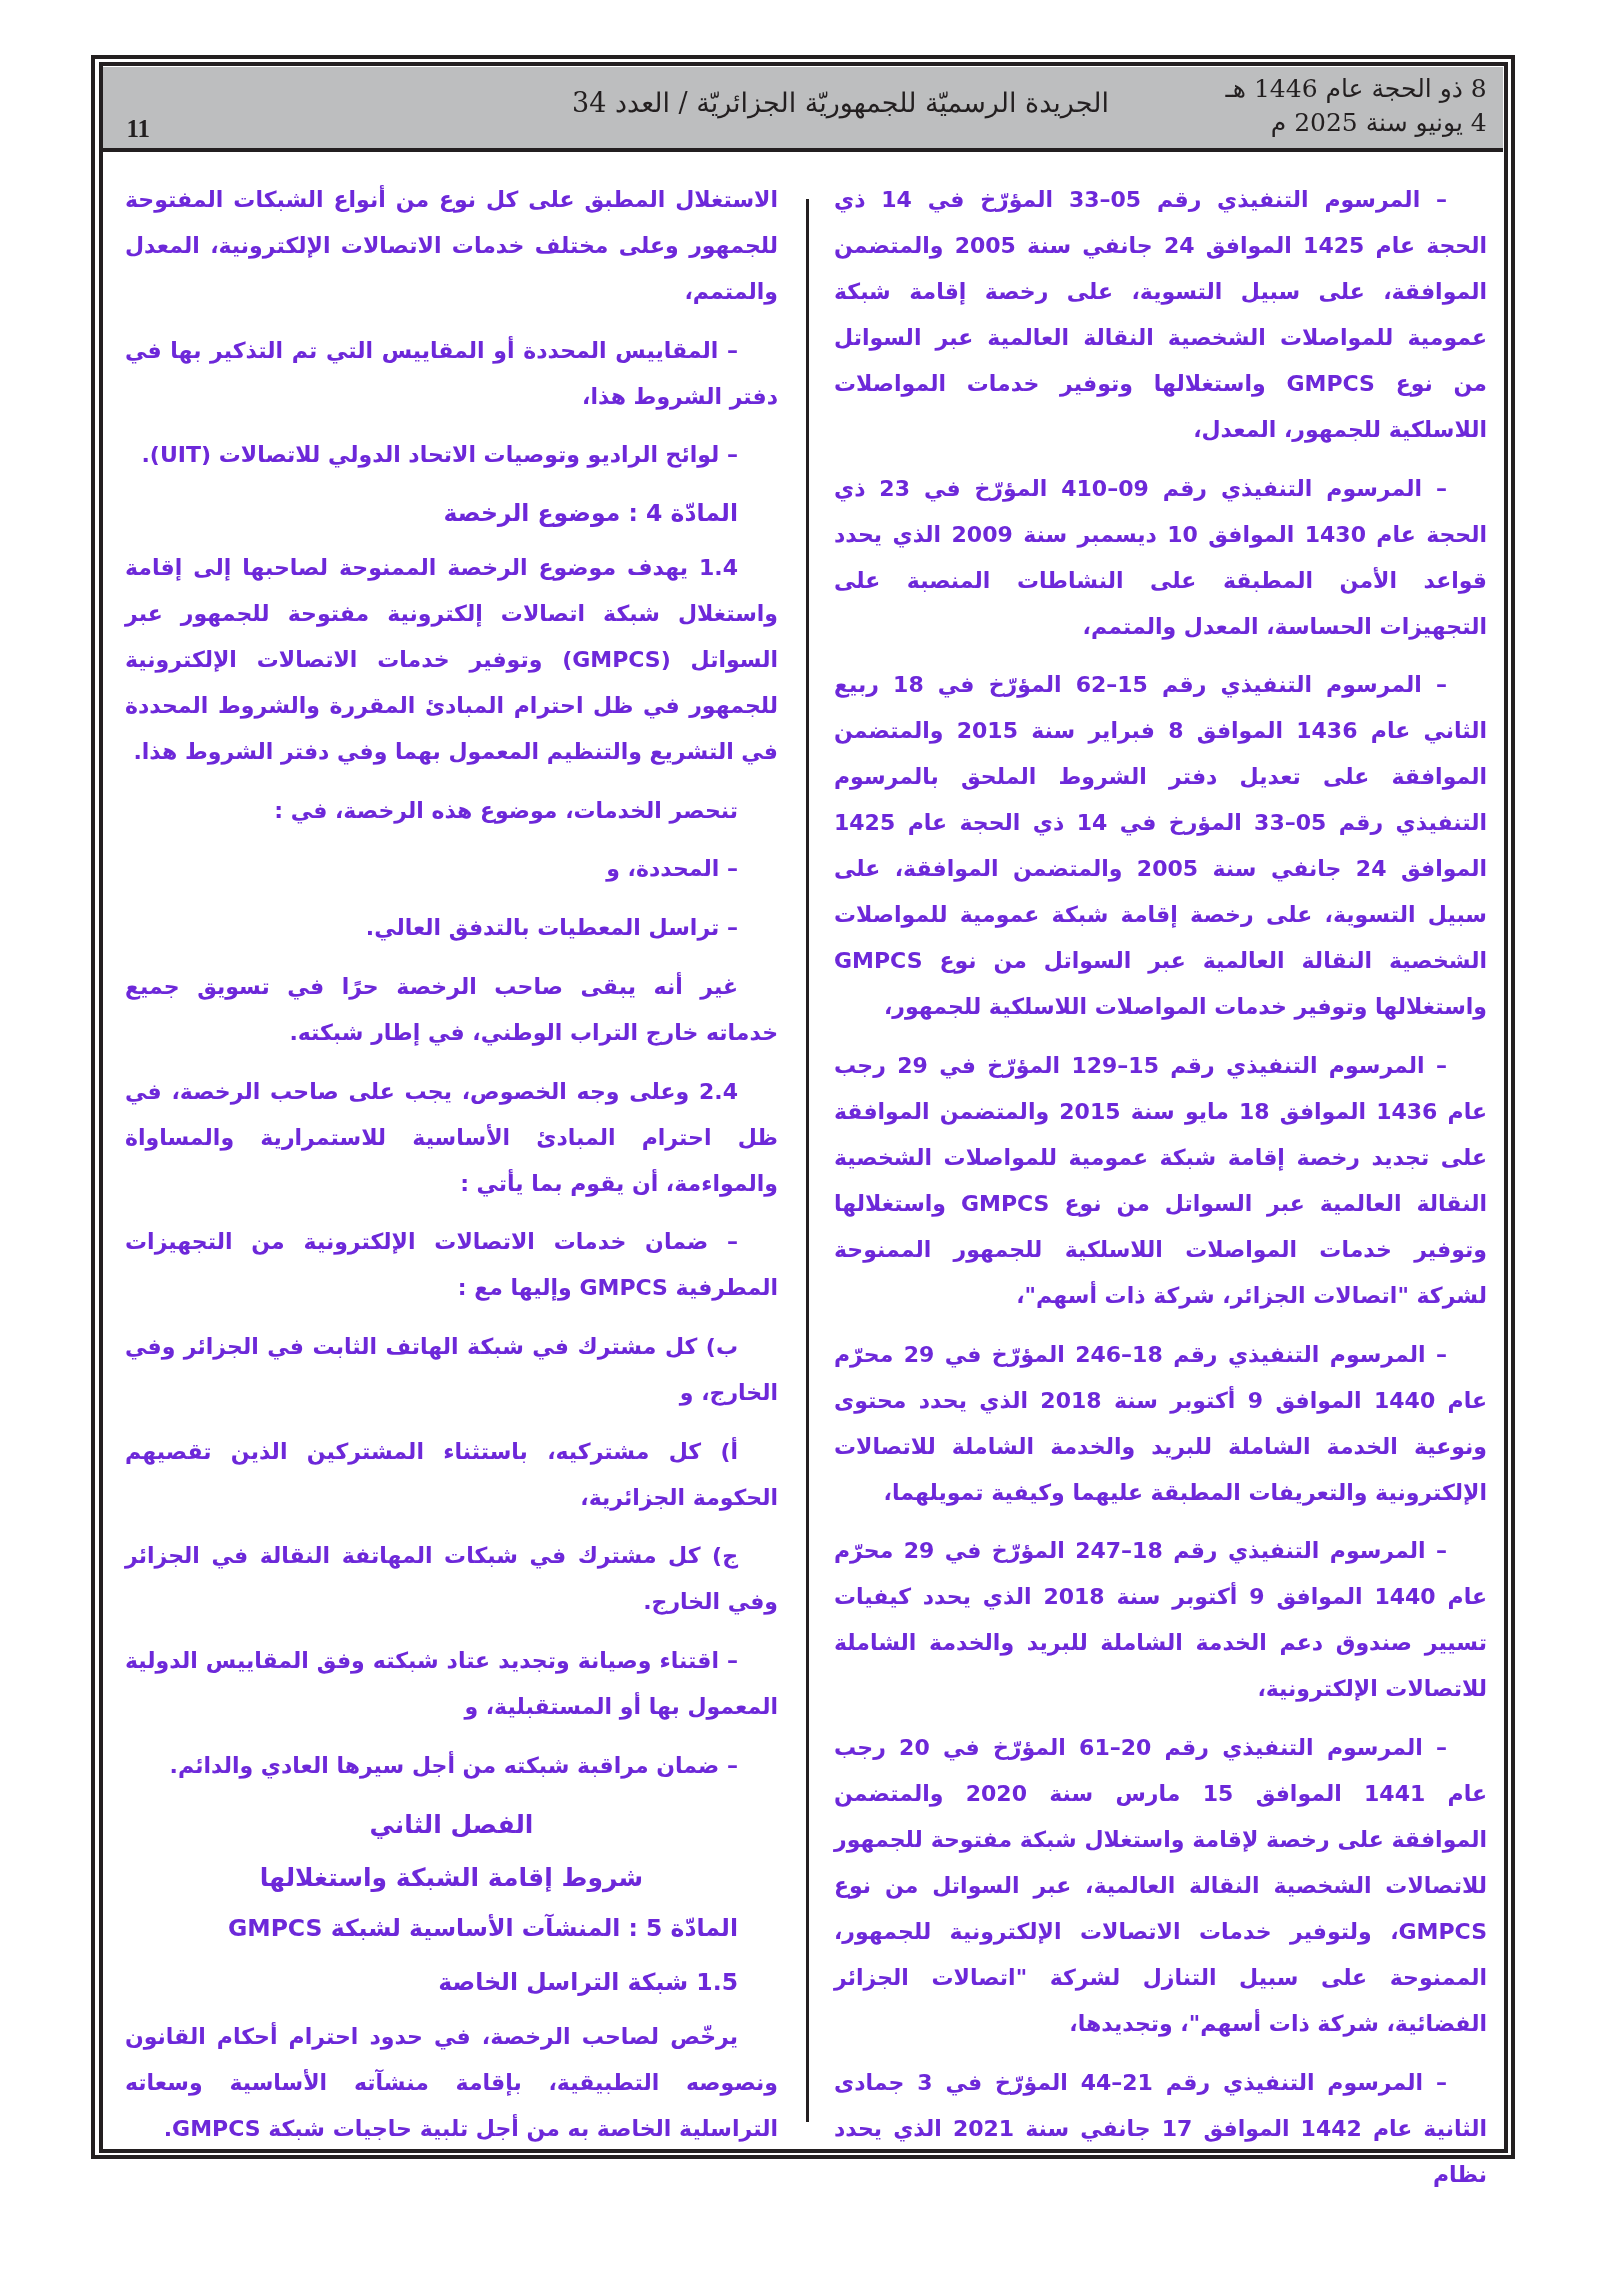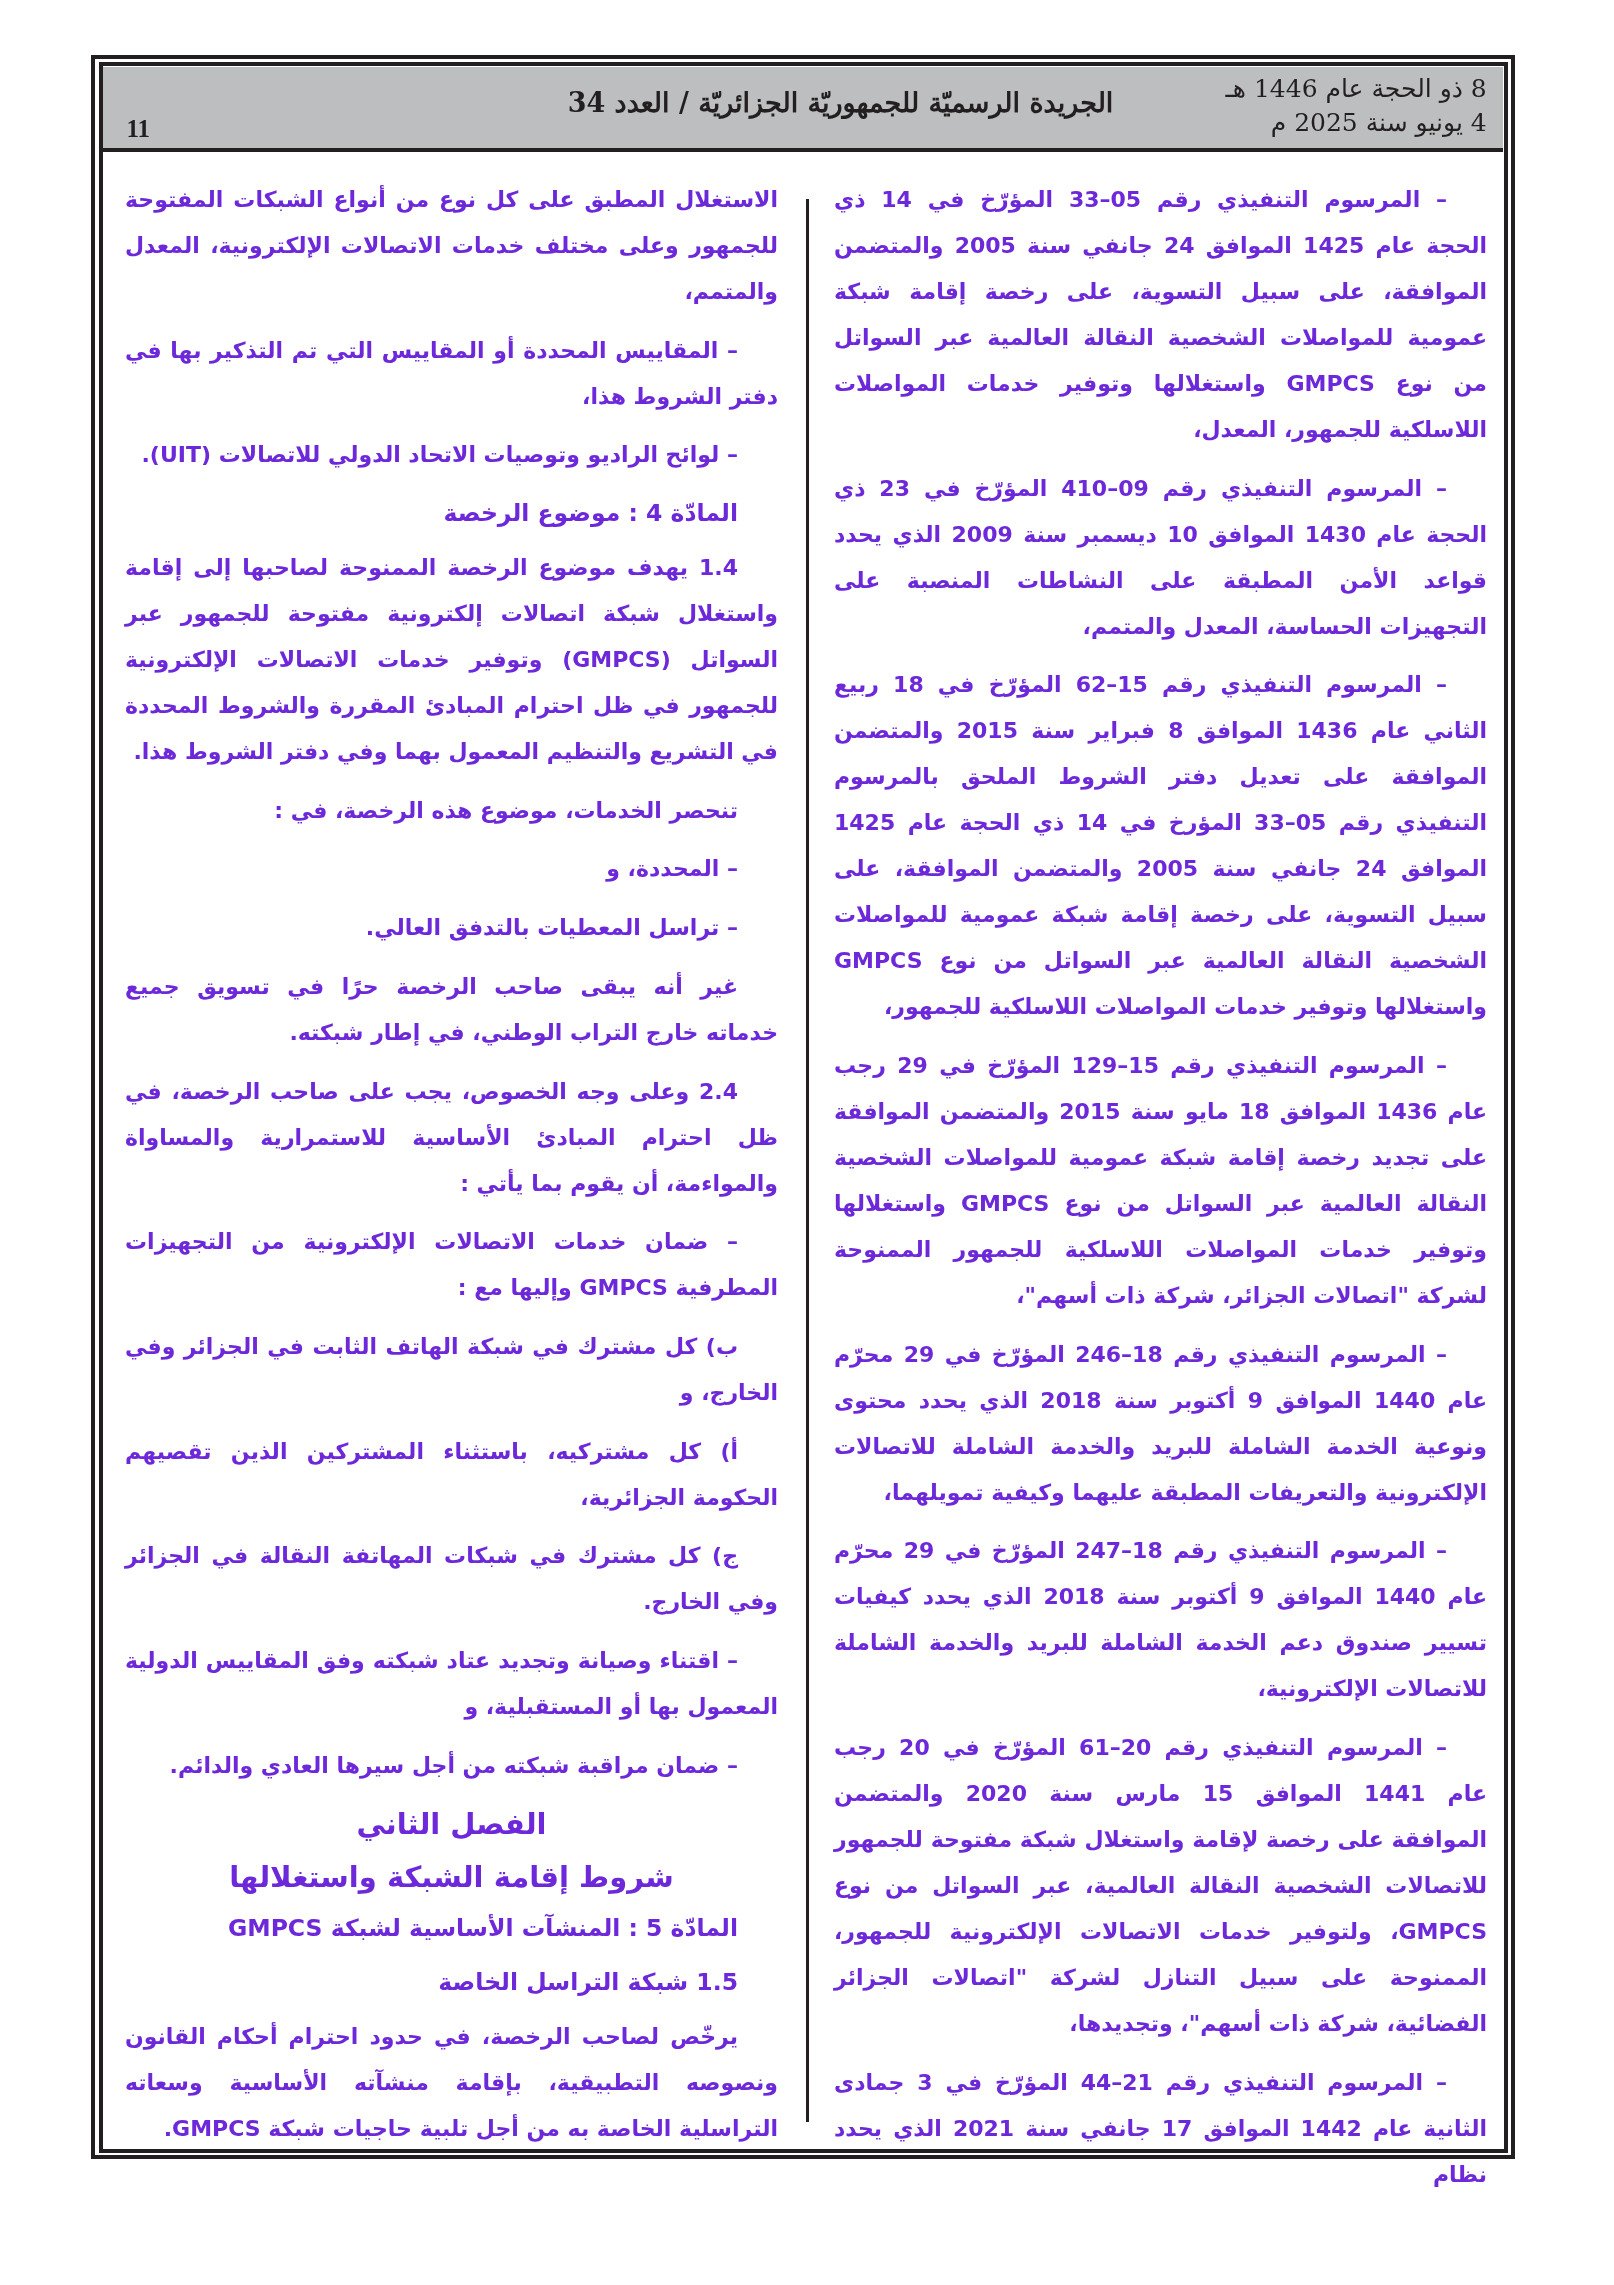--- a/index.html
+++ b/index.html
@@ -16,21 +16,21 @@
       position: absolute; left: 103px; top: 67px; width: 1400px; height: 81px;
       background: #bdbebf; border-bottom: 4.5px solid #231f20; box-sizing: content-box;
       font-family: "DejaVu Serif", "Liberation Serif", serif; color: #231f20;
     }
     .hdr-date {
       position: absolute; right: 16.3px; top: 5.4px; direction: rtl; text-align: right;
       font-weight: normal; font-size: 25px; line-height: 34px; letter-spacing: -0.5px;
     }
     .hdr-title {
       position: absolute; left: 380px; width: 715px; top: 18px; direction: rtl; text-align: center;
-      font-weight: bold; font-size: 27px; line-height: 36px; letter-spacing: -0.5px;
+      font-weight: normal; font-size: 27px; line-height: 36px; letter-spacing: -0.5px;
     }
     .hdr-page {
       position: absolute; left: 23.5px; top: 20px;
       font-family: "Liberation Serif", serif; font-weight: bold; font-size: 25px; margin-top: 28px;
     }
     .divider {
       position: absolute; left: 806px; top: 199px; width: 2.7px; height: 1923px; background: #231f20;
     }
     .col {
       position: absolute; top: 177px; direction: rtl; text-align: justify;
@@ -39,21 +39,21 @@
     }
     .col-right { left: 834px; width: 653px; }
     .col-left { left: 125px; width: 653px; }
     .col p { margin: 0 0 12.7px 0; text-indent: 40px; text-align-last: right; }
     .col p.noindent { text-indent: 0; }
     .col h3 {
       margin: 0 0 9px 0; font-size: 23.5px; line-height: 45px; font-weight: 900;
       text-indent: 40px; 
     }
     .col h2 {
-      margin: 0 0 5.4px 0; font-size: 29px; line-height: 47px; font-weight: 900; text-align: center;
+      margin: 0 0 5.4px 0; font-size: 25px; line-height: 47px; font-weight: 900; text-align: center;
     }
   </style>
 </head>
 <body>
 
 <div class="frame-outer"></div>
 <div class="frame-inner"></div>
 
 <div class="header">
   <div class="hdr-date">

